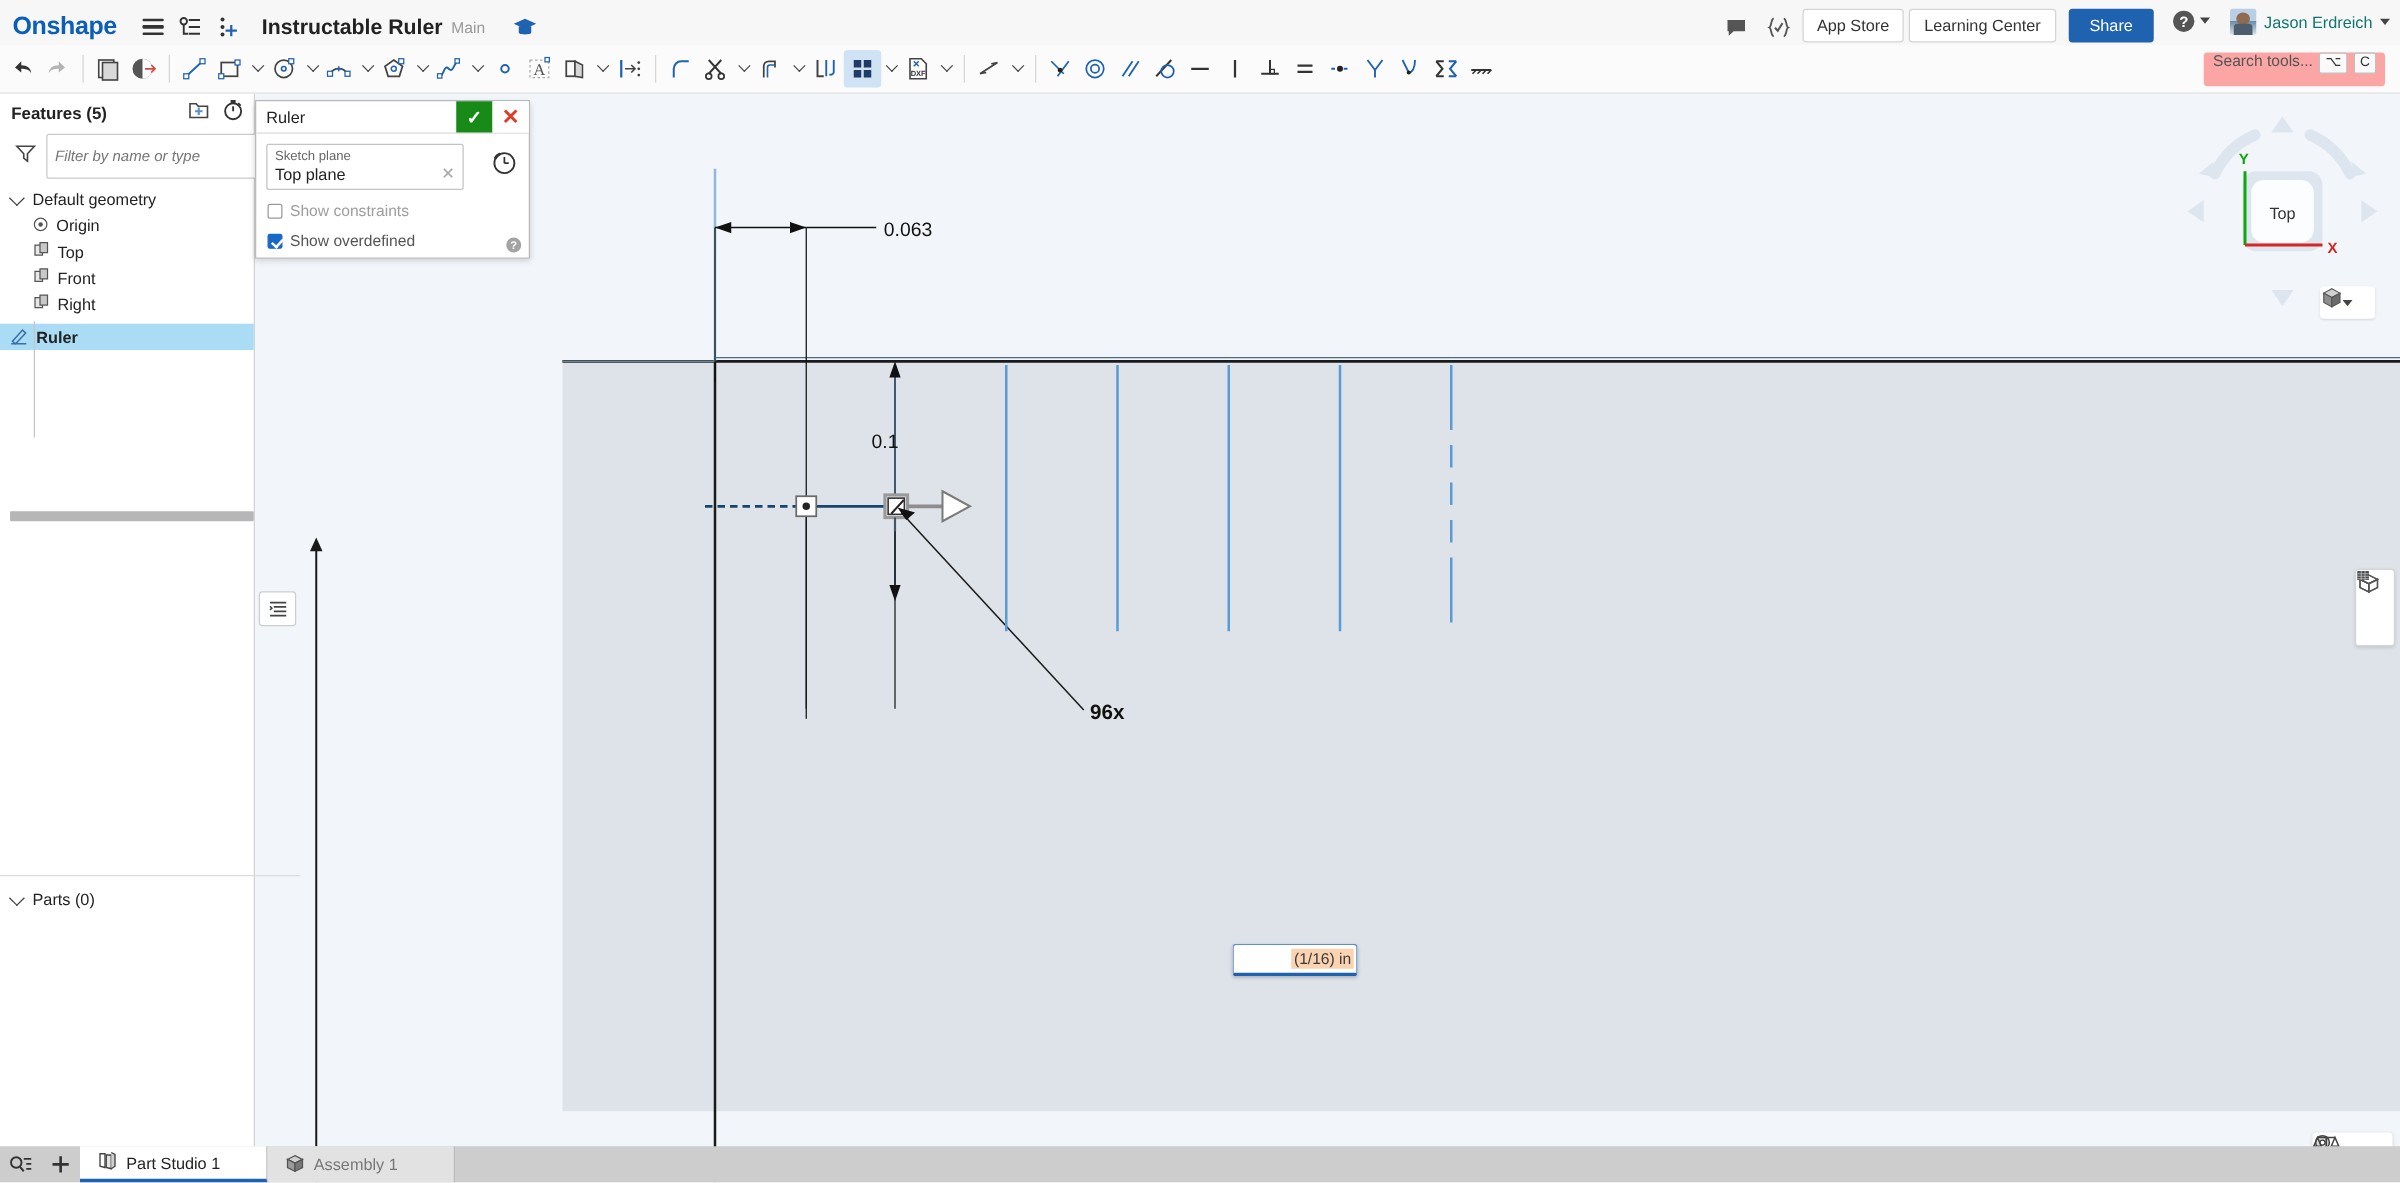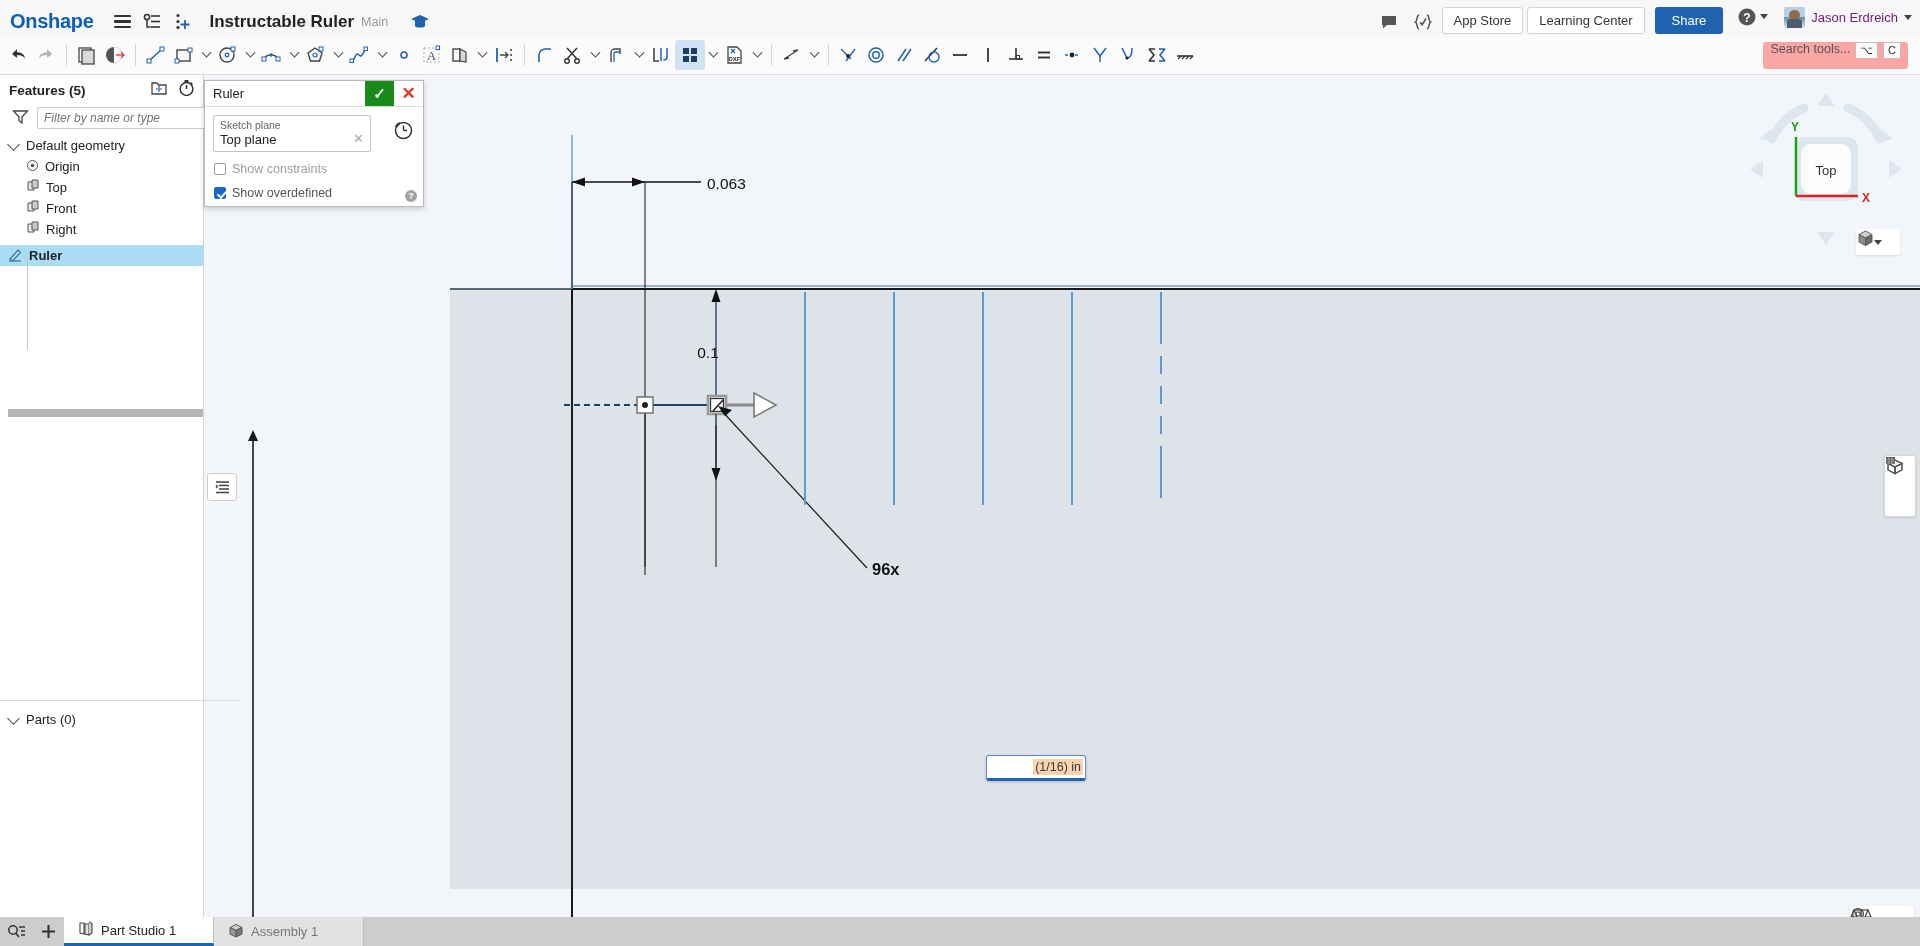--- a/index.html
+++ b/index.html
@@ -55,21 +55,21 @@
     position: relative;
   }
   .avatar::after {
     content: ""; position: absolute; left: 5px; top: 3px; width: 11px; height: 10px;
     border-radius: 50%; background: #8f6b50;
   }
   .avatar::before {
     content: ""; position: absolute; left: 3px; top: 12px; width: 15px; height: 9px;
     border-radius: 3px 3px 0 0; background: #4d5d6d; z-index: 2;
   }
-  .user-name { font-size: 13px; color: #701a75; }
+  .user-name { font-size: 13px; color: #0f766e; }
 
   
   .toolbar {
     position: absolute; top: 36px; left: 0; width: 1920px; height: 39px;
     background: #fbfbfb; border-bottom: 1px solid #dcdcdc;
     display: flex; align-items: center; padding-left: 4px;
   }
   .tb-item {
     height: 30px; min-width: 28px; display: flex; align-items: center;
     justify-content: center; cursor: pointer; border-radius: 3px; padding: 0 2px;
@@ -103,21 +103,21 @@
   }
   .feat-head {
     display: flex; align-items: center; height: 30px; padding: 0 8px 0 9px;
   }
   .feat-title { font-size: 13.5px; font-weight: bold; color: #222; }
   .feat-head-icons { margin-left: auto; display: flex; gap: 10px; align-items: center; }
   .filter-row {
     display: flex; align-items: center; gap: 8px; padding: 2px 8px 6px 12px;
   }
   .filter-input {
-    flex: 1; height: 22px; border: 1px solid #c9c9c9; border-radius: 2px;
+    flex: 1; height: 36px; border: 1px solid #c9c9c9; border-radius: 2px;
     background: #fff; font-size: 12px; font-style: italic; color: #9a9a9a;
     padding: 0 6px; font-family: "Liberation Sans", sans-serif;
   }
   .tree-row {
     display: flex; align-items: center; height: 21px; font-size: 13px; color: #222;
     cursor: pointer; padding-left: 6px; gap: 6px;
   }
   .tree-row.child { padding-left: 26px; }
   .tree-row.selected { background: #abdcf5; }
   .chev-down {

